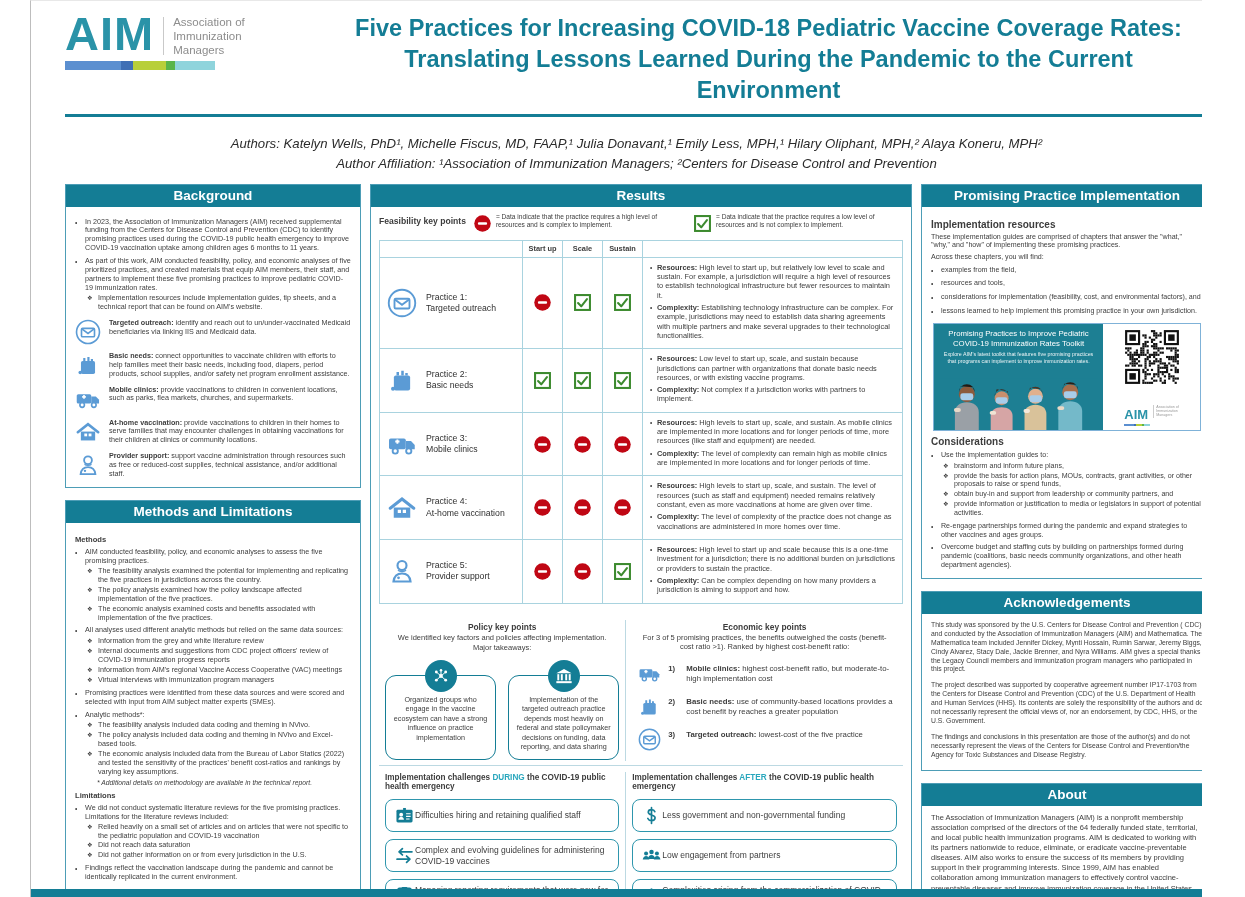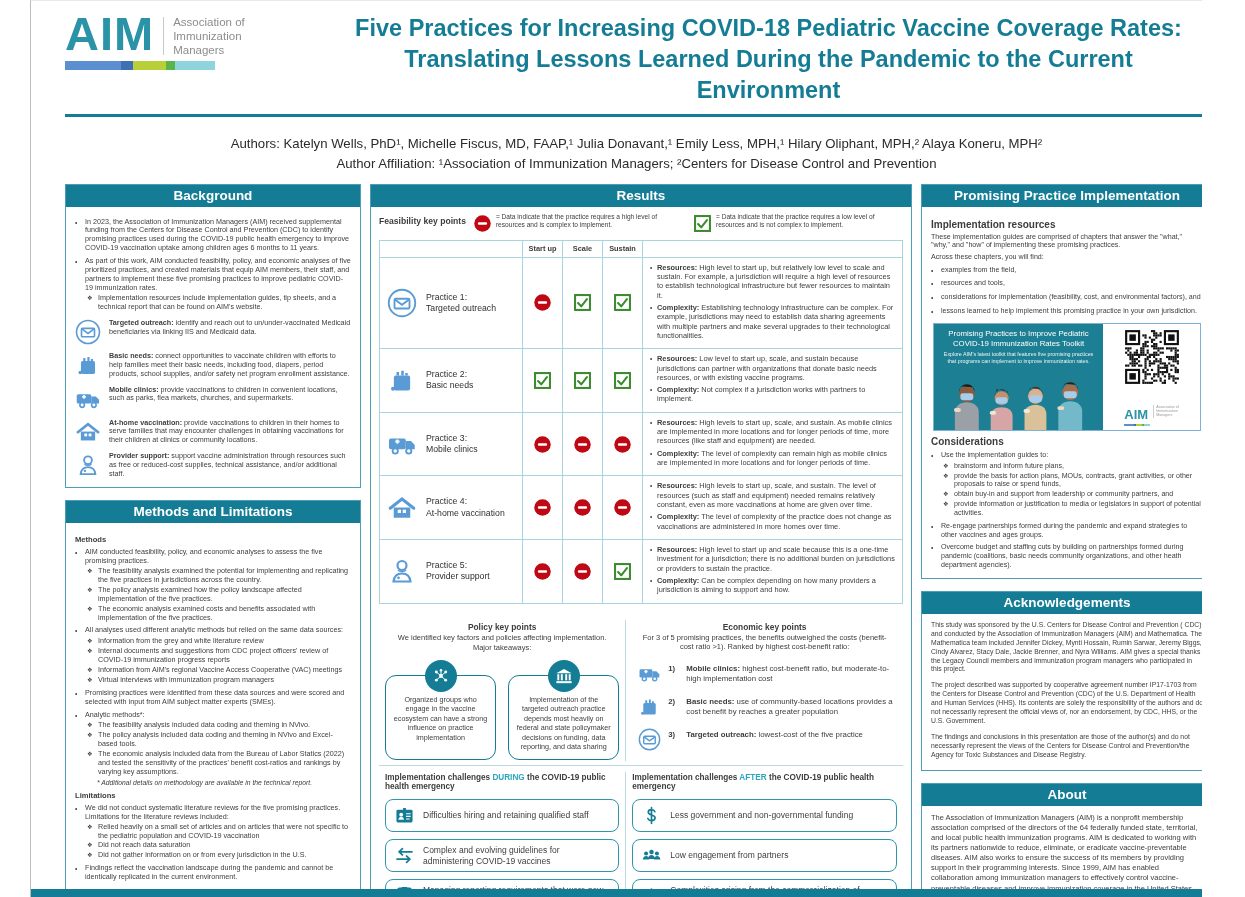--- a/index.html
+++ b/index.html
@@ -11,21 +11,21 @@
 .logo{flex:none;width:252px}
 .logo-row{display:flex;align-items:flex-start}
 .logo-aim{font-size:47px;font-weight:bold;color:#2a93a8;line-height:.88;letter-spacing:1px}
 .logo-sep{width:1px;background:#c9c9c9;align-self:stretch;margin:4px 9px 2px 9px}
 .logo-org{font-size:11.5px;color:#8d8d8d;white-space:pre-line;line-height:1.2;padding-top:3px}
 .logo-bar{display:flex;height:9px;width:150px;margin-top:4px}
 .logo-bar i{display:block;height:100%}
 .lb1{width:56px;background:#5b8fd0}.lb2{width:12px;background:#3f6fb5}.lb3{width:33px;background:#b8cf3a}.lb4{width:9px;background:#59b54a}.lb5{width:40px;background:#8fd4dc}
 .title{flex:1;text-align:center;color:#147d95;font-weight:bold;font-size:23.5px;line-height:1.32;padding:0 14px;max-width:920px;margin:0 auto}
 .rule{height:2.5px;background:#147d95;margin:8px 30px 0 34px}
-.authors{text-align:center;font-size:13.2px;color:#2b2b2b}
+.authors{text-align:center;font-style:italic;font-size:13.2px;color:#2b2b2b}
 .authors.first{margin-top:19px}
 .authors.second{margin-top:5px}
 
 .cols{display:flex;gap:9px;margin:13px 26px 0 34px;align-items:flex-start}
 .col{display:flex;flex-direction:column}
 .col.left{width:296px}
 .col.mid{width:542px}
 .col.right{width:292px}
 .box{border:1.5px solid #4d9db6;background:#fff;margin-bottom:12px;width:100%}
 .box-hd{background:#147d95;color:#fff;font-weight:bold;text-align:center;font-size:13.5px;padding:3px 0 4px}
@@ -80,21 +80,21 @@
 .econ-row{display:flex;align-items:flex-start;gap:7px;margin-bottom:10px}
 .econ-row .icon{flex:none;width:23px;height:23px}
 .econ-num{flex:none;font-weight:bold;font-size:7.8px;width:11px;padding-top:2px}
 .econ-tx{font-size:7.8px;line-height:1.3;padding-top:2px}
 .challenges{display:flex;margin-top:4px;border-top:1px solid #bcd9e2;padding-top:6px}
 .ch{padding:0 6px}
 .ch-left{width:47%}
 .ch-right{width:53%;border-left:1px solid #bcd9e2}
 .ch-title{font-weight:bold;font-size:8.2px;margin:1px 0 8px}
 .ch-title .hl{color:#2aa7bd}
-.chbox{display:flex;align-items:center;gap:8px;border:1.4px solid #2e96ad;border-radius:8px;padding:5px 8px;margin-bottom:7px;background:#fff}
+.chbox{display:flex;align-items:center;border:1.4px solid #2e96ad;border-radius:8px;padding:5px 8px;margin-bottom:7px;background:#fff}
 .chbox .icon{flex:none;width:21px;height:21px;color:#147d95}
 .chbox .tx{font-size:8.5px;line-height:1.25}
 
 .right .tx,.right .p{font-size:7.1px}
 .right .h{font-size:10px}
 .toolkit{display:flex;border:1px solid #7fb2d8;margin:7px 2px 4px;height:108px}
 .tk-left{flex:1.75;background:#1d7f93;color:#fff;display:flex;flex-direction:column;padding:5px 5px 0}
 .tk-title{font-weight:normal;font-size:7.8px;text-align:center;line-height:1.3}
 .tk-sub{font-size:5.3px;text-align:center;margin-top:2px;opacity:.92;line-height:1.3}
 .tk-photo{flex:1;margin-top:3px}

